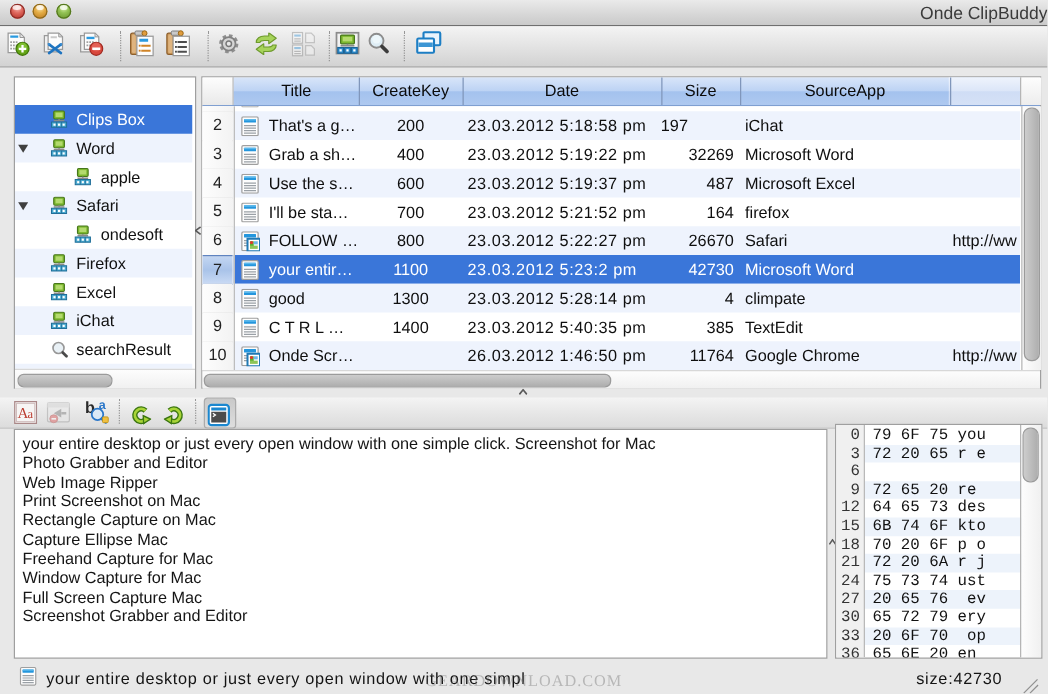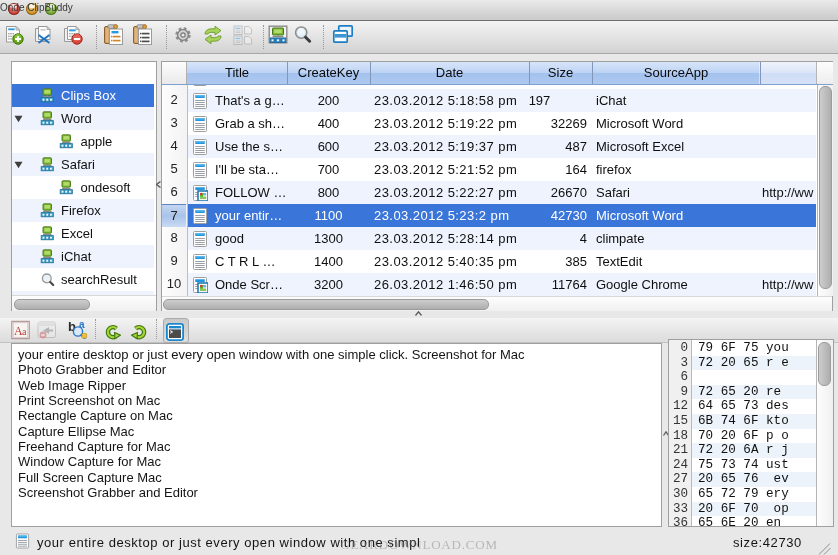--- a/index.html
+++ b/index.html
@@ -2,22 +2,22 @@
 <html><head><meta charset="utf-8">
 <style>
 html,body{margin:0;padding:0}
 body{width:838px;height:555px;position:relative;overflow:hidden;
   font-family:"Liberation Sans",sans-serif;background:#e8e8e8;
   -webkit-font-smoothing:antialiased}
 .abs{position:absolute}
 .tb{position:absolute;left:0;top:0;width:838px;height:20px;
   background:linear-gradient(#eaeaea,#d6d6d6 60%,#cacaca);
   border-bottom:1px solid #6f6f6f}
-.tb .ttl{position:absolute;left:0;top:2px;width:100%;text-align:left;
-  font-size:10px;color:#3a3a3a}
+.tb .ttl{position:absolute;left:0;top:2px;width:100%;text-align:right;
+  font-size:14px;color:#3a3a3a}
 .light{position:absolute;top:3px;width:12px;height:12px;border-radius:50%}
 .light::after{content:"";position:absolute;left:2.5px;top:1px;width:6.5px;height:4px;border-radius:50%;background:rgba(255,255,255,0.75)}
 .toolbar1{position:absolute;left:0;top:21px;width:838px;height:32px;
   background:linear-gradient(#f4f4f4,#e0e0e0 60%,#d2d2d2);
   border-bottom:1px solid #a6a6a6}
 .sep1{position:absolute;top:4px;height:24px;width:0;
   border-left:1px dotted #979797}
 .panel{position:absolute;background:#fff;border:1px solid #9f9f9f}
 .treehdr{position:absolute;left:0;top:0;right:0;height:21px;
   background:linear-gradient(#ffffff,#f2f2f2 60%,#e9e9e9);
@@ -540,21 +540,20 @@
             <line x1="3.2" y1="9.5" x2="6" y2="9.5"></line>
 <line x1="3.2" y1="11.5" x2="6" y2="11.5"></line>
           </g>
 <rect x="6" y="6" width="10" height="10" fill="#fff" stroke="#2179b4" stroke-width="1.6"></rect>
 <rect x="8" y="8" width="3" height="4" fill="#56b42a"></rect>
 <rect x="11" y="8" width="3.2" height="2.5" fill="#6db7e8"></rect>
 <circle cx="9.2" cy="9" r="1.3" fill="#dd3a2e"></circle>
 <rect x="8" y="11.5" width="6.2" height="2.6" fill="#8ec558"></rect>
 </svg>
 <span class="rc" style="left:53px;width:70px;overflow:hidden">Onde Scr…</span>
-<span class="rc" style="left:125px;width:83px;text-align:center">3200</span>
 <span class="rc" style="left:212px;letter-spacing:0.45px">26.03.2012 1:46:50 pm</span>
 <span class="rc" style="left:330px;width:95px;text-align:right">11764</span>
 <span class="rc" style="left:434px">Google Chrome</span>
 <span class="rc" style="left:600px;width:54px;overflow:hidden">http://ww</span>
 </div>
 </div>
 <div class="abs" style="left:0;top:23px;width:25px;height:211px;overflow:hidden;background:linear-gradient(90deg,#fdfdfd,#f3f3f3);border-right:1px solid #bdbdbd">
 <div class="numcell" style="top:-19px;">1</div>
 <div class="numcell" style="top:4px;">2</div>
 <div class="numcell" style="top:27px;">3</div>

